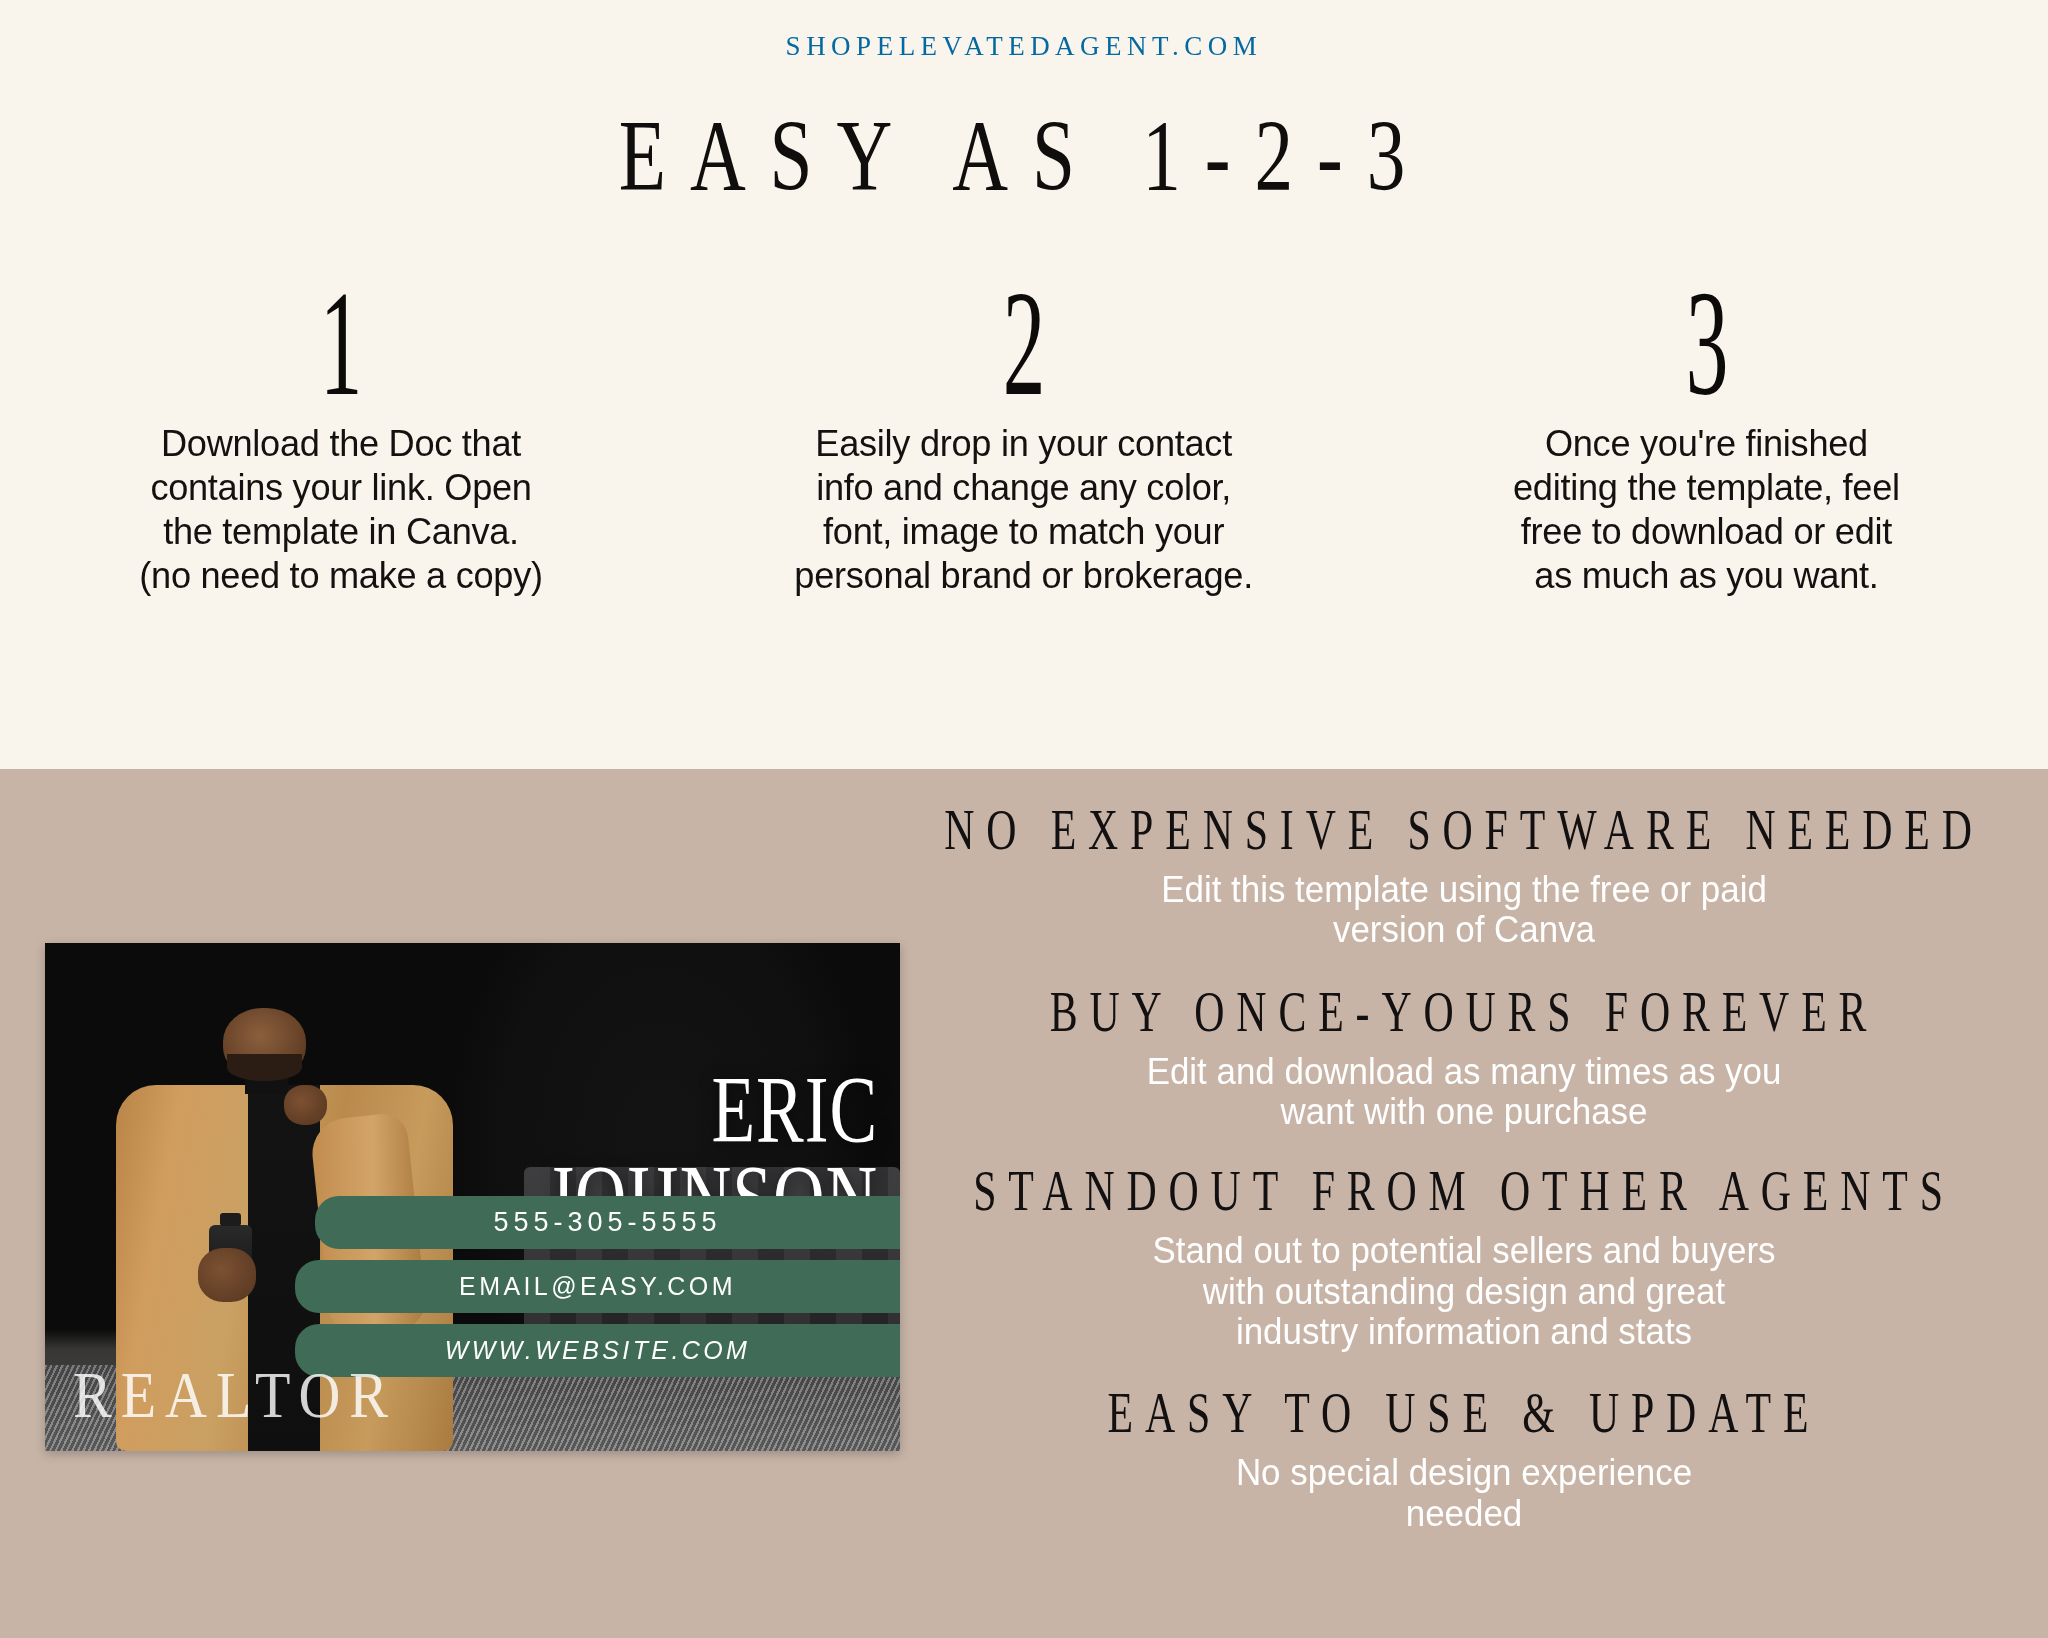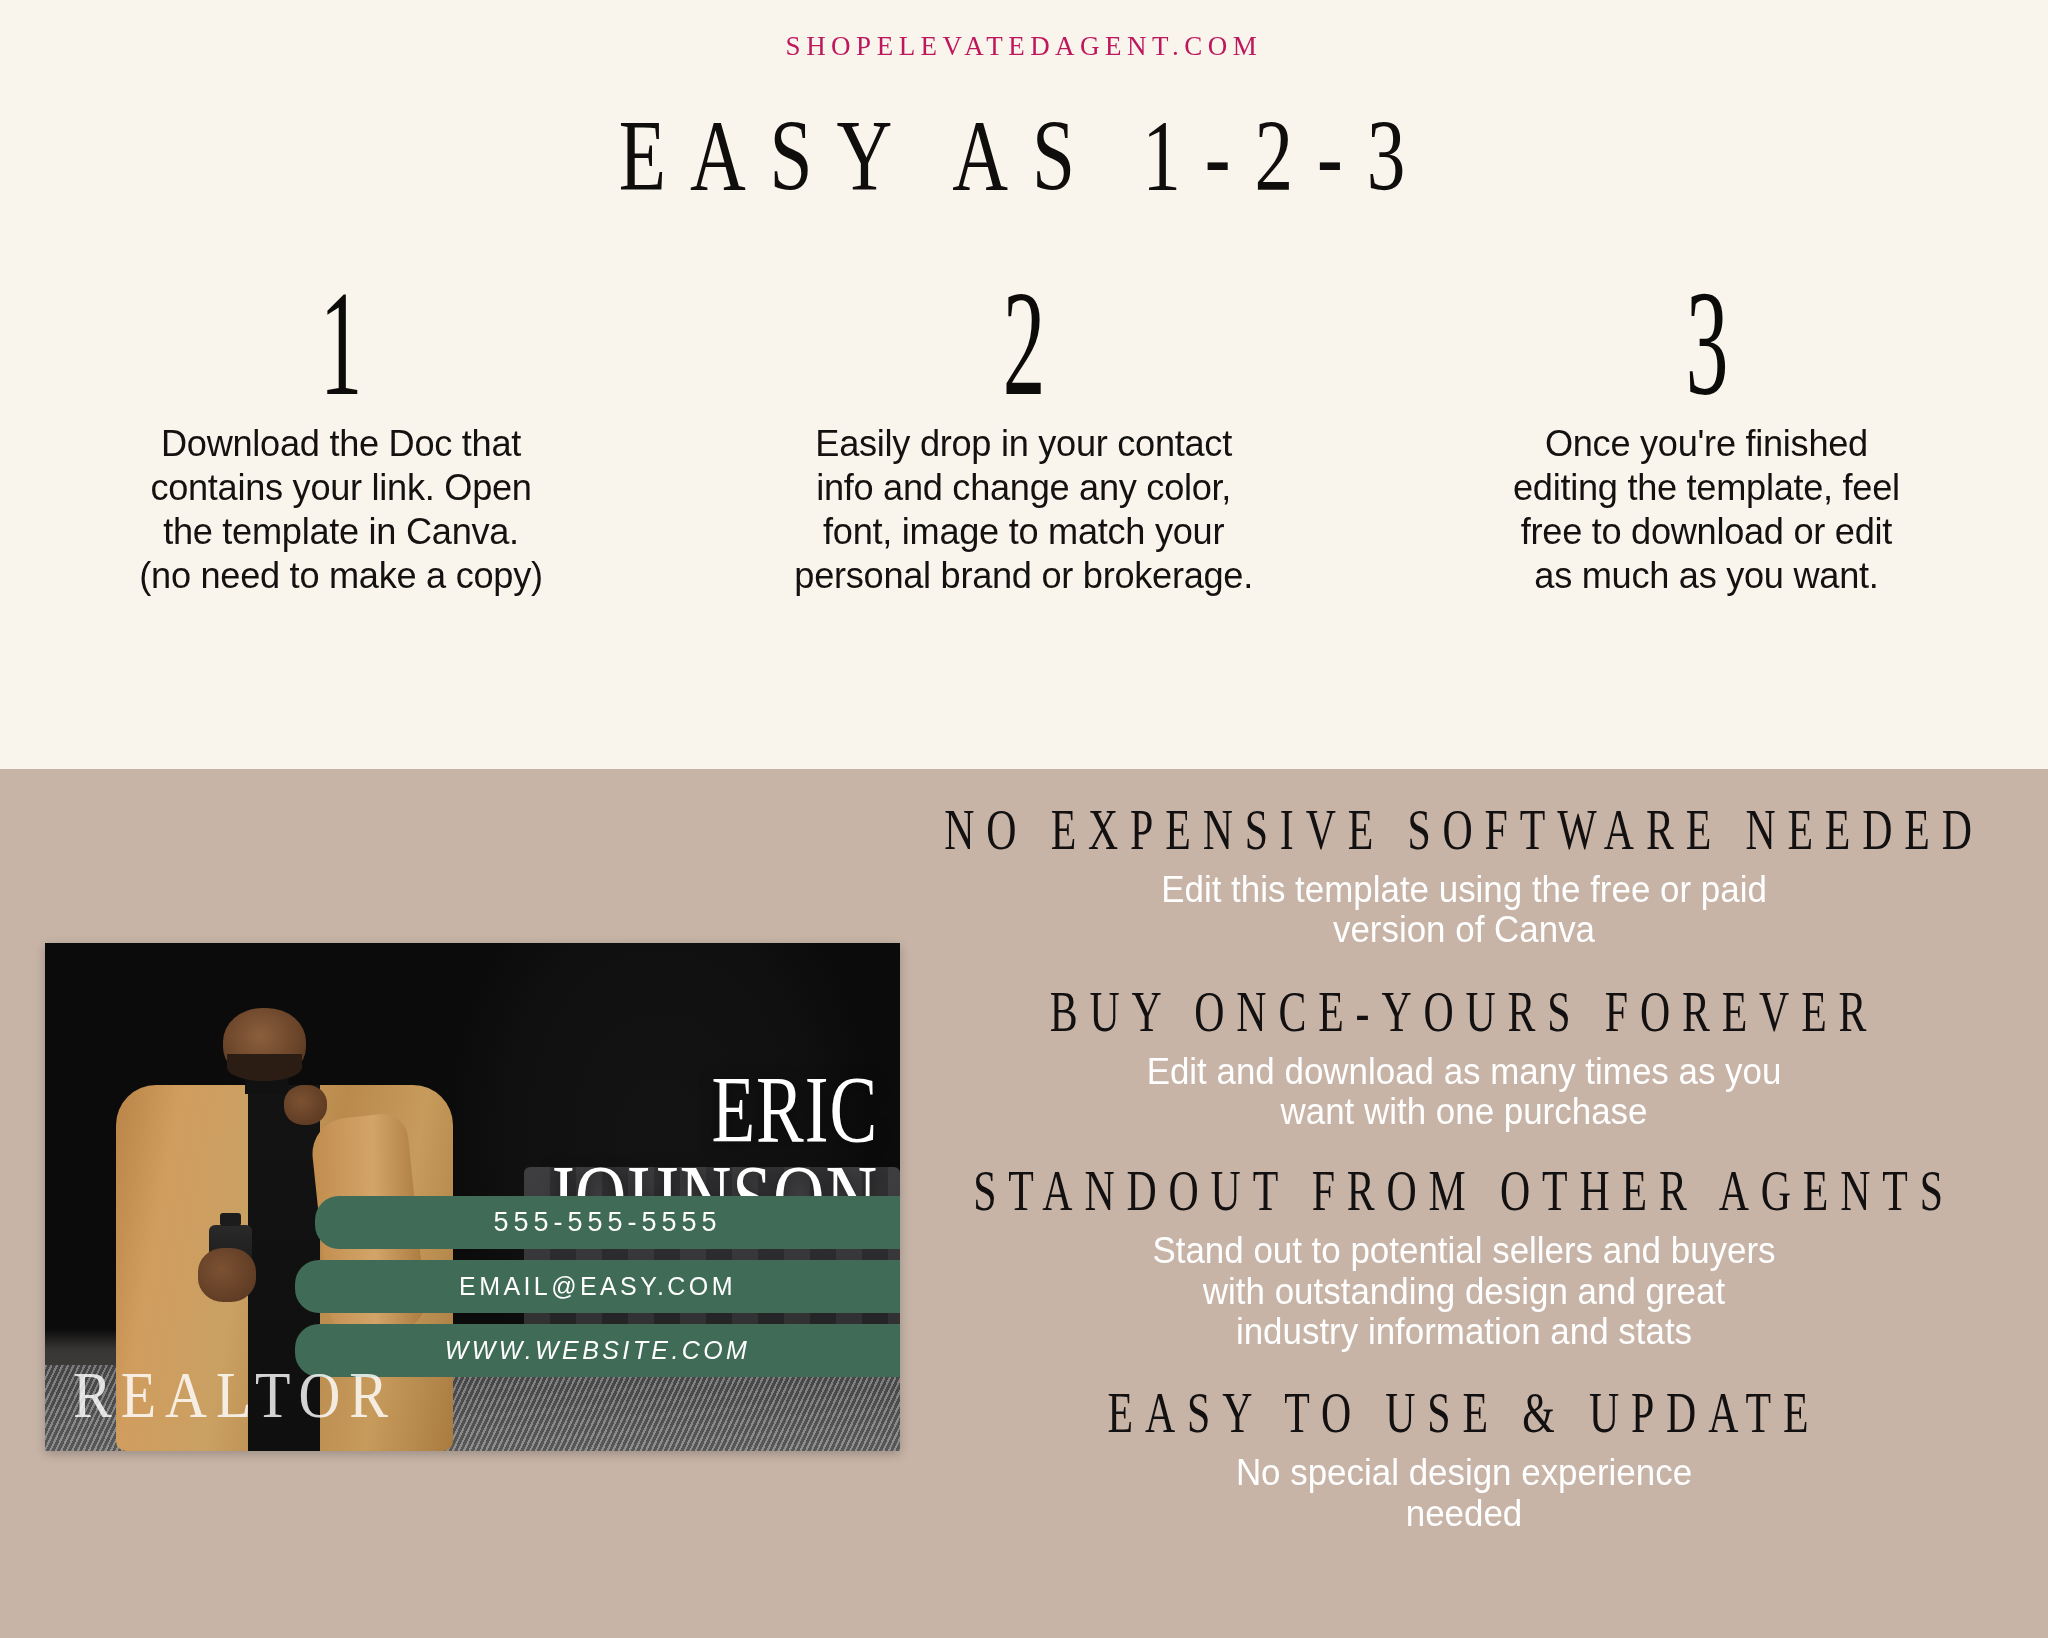--- a/index.html
+++ b/index.html
@@ -14,21 +14,21 @@
   
   .top-section{
     position:absolute; left:0; top:0; width:2048px; height:769px;
     background:#F9F4EC;
   }
   .site-url{
     position:absolute; left:0; top:31px; width:2048px;
     text-align:center;
     font-family:"Liberation Serif", serif;
     font-size:27px; font-weight:400; letter-spacing:5.5px;
-    color:#be185d;
+    color:#0369a1;
   }
   .headline{
     position:absolute; left:0; top:96px; width:2048px;
     text-align:center;
     font-family:"Liberation Serif", serif;
     font-weight:300;
     font-size:84px;
     letter-spacing:26px;
     color:#100e0c;
     transform:scaleY(1.22) scaleX(0.92);
@@ -302,21 +302,21 @@
       <div class="fig-hand-b"></div>
     </div>
 
     <div class="card-name">
       <span>ERIC</span>
       <span class="ln2">JOHNSON</span>
     </div>
 
     <div class="card-bars">
       <div class="card-bar bar-phone">
-        <span>555-555-5555</span>
+        <span>555-305-5555</span>
       </div>
       <div class="card-bar bar-email">
         <span>EMAIL@EASY.COM</span>
       </div>
       <div class="card-bar bar-web">
         <span>WWW.WEBSITE.COM</span>
       </div>
     </div>
 
     <div class="card-role">REALTOR</div>

